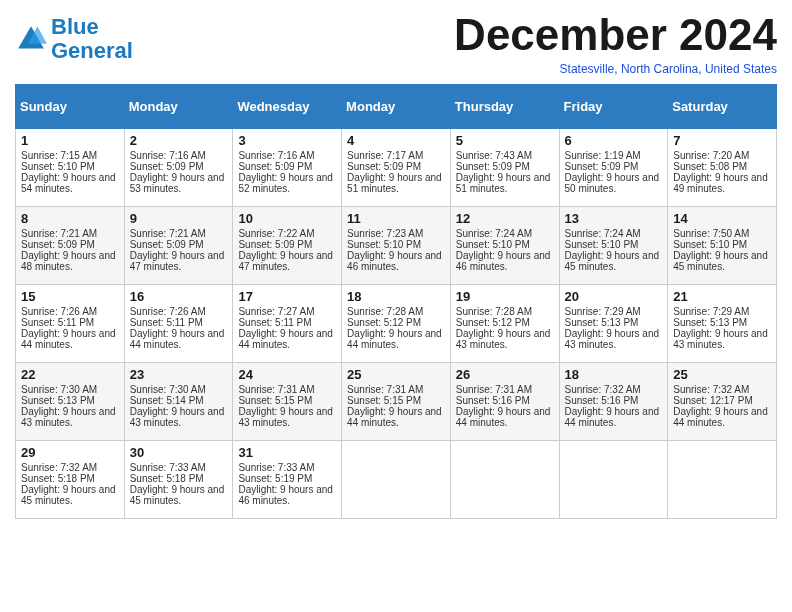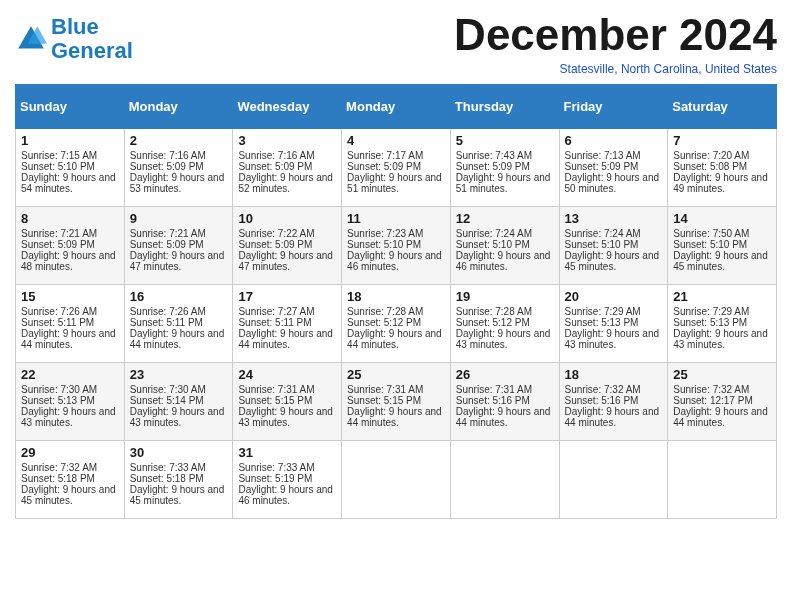--- a/index.html
+++ b/index.html
@@ -117,21 +117,21 @@
         <th>Saturday</th>
       </tr>
   </thead>
   <tbody id="calendar-body">
   <tr>
         <td><span class="day-num">1</span><span>Sunrise: 7:15 AM</span><br><span>Sunset: 5:10 PM</span><br><span>Daylight: 9 hours and 54 minutes.</span></td>
         <td><span class="day-num">2</span><span>Sunrise: 7:16 AM</span><br><span>Sunset: 5:09 PM</span><br><span>Daylight: 9 hours and 53 minutes.</span></td>
         <td><span class="day-num">3</span><span>Sunrise: 7:16 AM</span><br><span>Sunset: 5:09 PM</span><br><span>Daylight: 9 hours and 52 minutes.</span></td>
         <td><span class="day-num">4</span><span>Sunrise: 7:17 AM</span><br><span>Sunset: 5:09 PM</span><br><span>Daylight: 9 hours and 51 minutes.</span></td>
         <td><span class="day-num">5</span><span>Sunrise: 7:43 AM</span><br><span>Sunset: 5:09 PM</span><br><span>Daylight: 9 hours and 51 minutes.</span></td>
-        <td><span class="day-num">6</span><span>Sunrise: 7:13 AM</span><br><span>Sunset: 5:09 PM</span><br><span>Daylight: 9 hours and 50 minutes.</span></td>
+        <td><span class="day-num">6</span><span>Sunrise: 1:19 AM</span><br><span>Sunset: 5:09 PM</span><br><span>Daylight: 9 hours and 50 minutes.</span></td>
         <td><span class="day-num">7</span><span>Sunrise: 7:20 AM</span><br><span>Sunset: 5:08 PM</span><br><span>Daylight: 9 hours and 49 minutes.</span></td>
       </tr>
       <tr>
         <td><span class="day-num">8</span><span>Sunrise: 7:21 AM</span><br><span>Sunset: 5:09 PM</span><br><span>Daylight: 9 hours and 48 minutes.</span></td>
         <td><span class="day-num">9</span><span>Sunrise: 7:21 AM</span><br><span>Sunset: 5:09 PM</span><br><span>Daylight: 9 hours and 47 minutes.</span></td>
         <td><span class="day-num">10</span><span>Sunrise: 7:22 AM</span><br><span>Sunset: 5:09 PM</span><br><span>Daylight: 9 hours and 47 minutes.</span></td>
         <td><span class="day-num">11</span><span>Sunrise: 7:23 AM</span><br><span>Sunset: 5:10 PM</span><br><span>Daylight: 9 hours and 46 minutes.</span></td>
         <td><span class="day-num">12</span><span>Sunrise: 7:24 AM</span><br><span>Sunset: 5:10 PM</span><br><span>Daylight: 9 hours and 46 minutes.</span></td>
         <td><span class="day-num">13</span><span>Sunrise: 7:24 AM</span><br><span>Sunset: 5:10 PM</span><br><span>Daylight: 9 hours and 45 minutes.</span></td>
         <td><span class="day-num">14</span><span>Sunrise: 7:50 AM</span><br><span>Sunset: 5:10 PM</span><br><span>Daylight: 9 hours and 45 minutes.</span></td>

